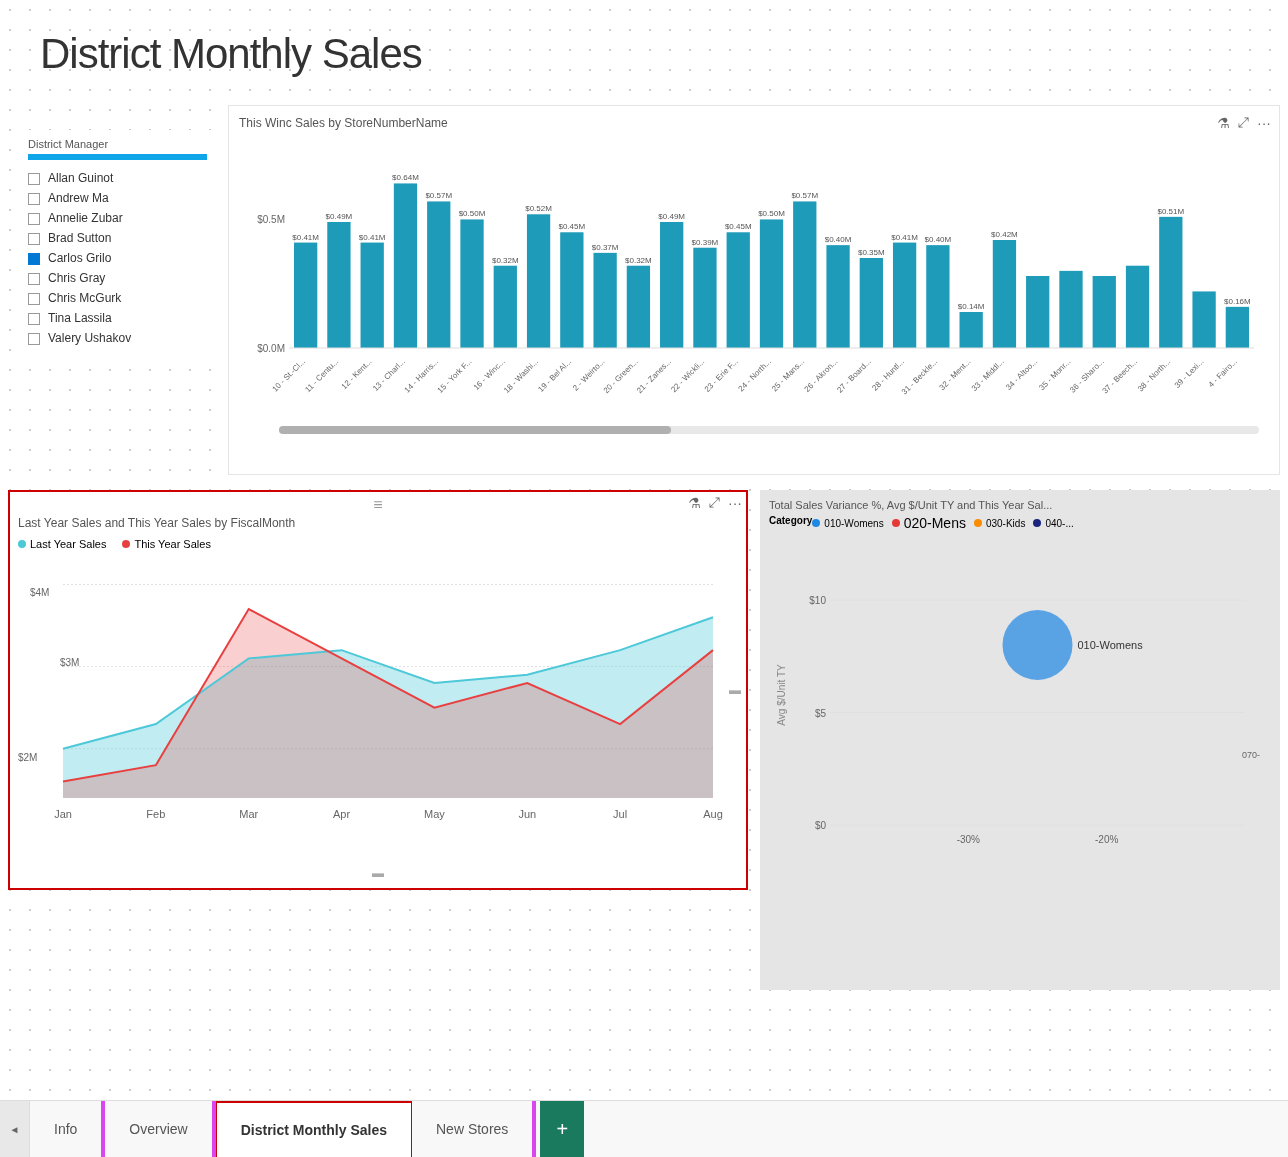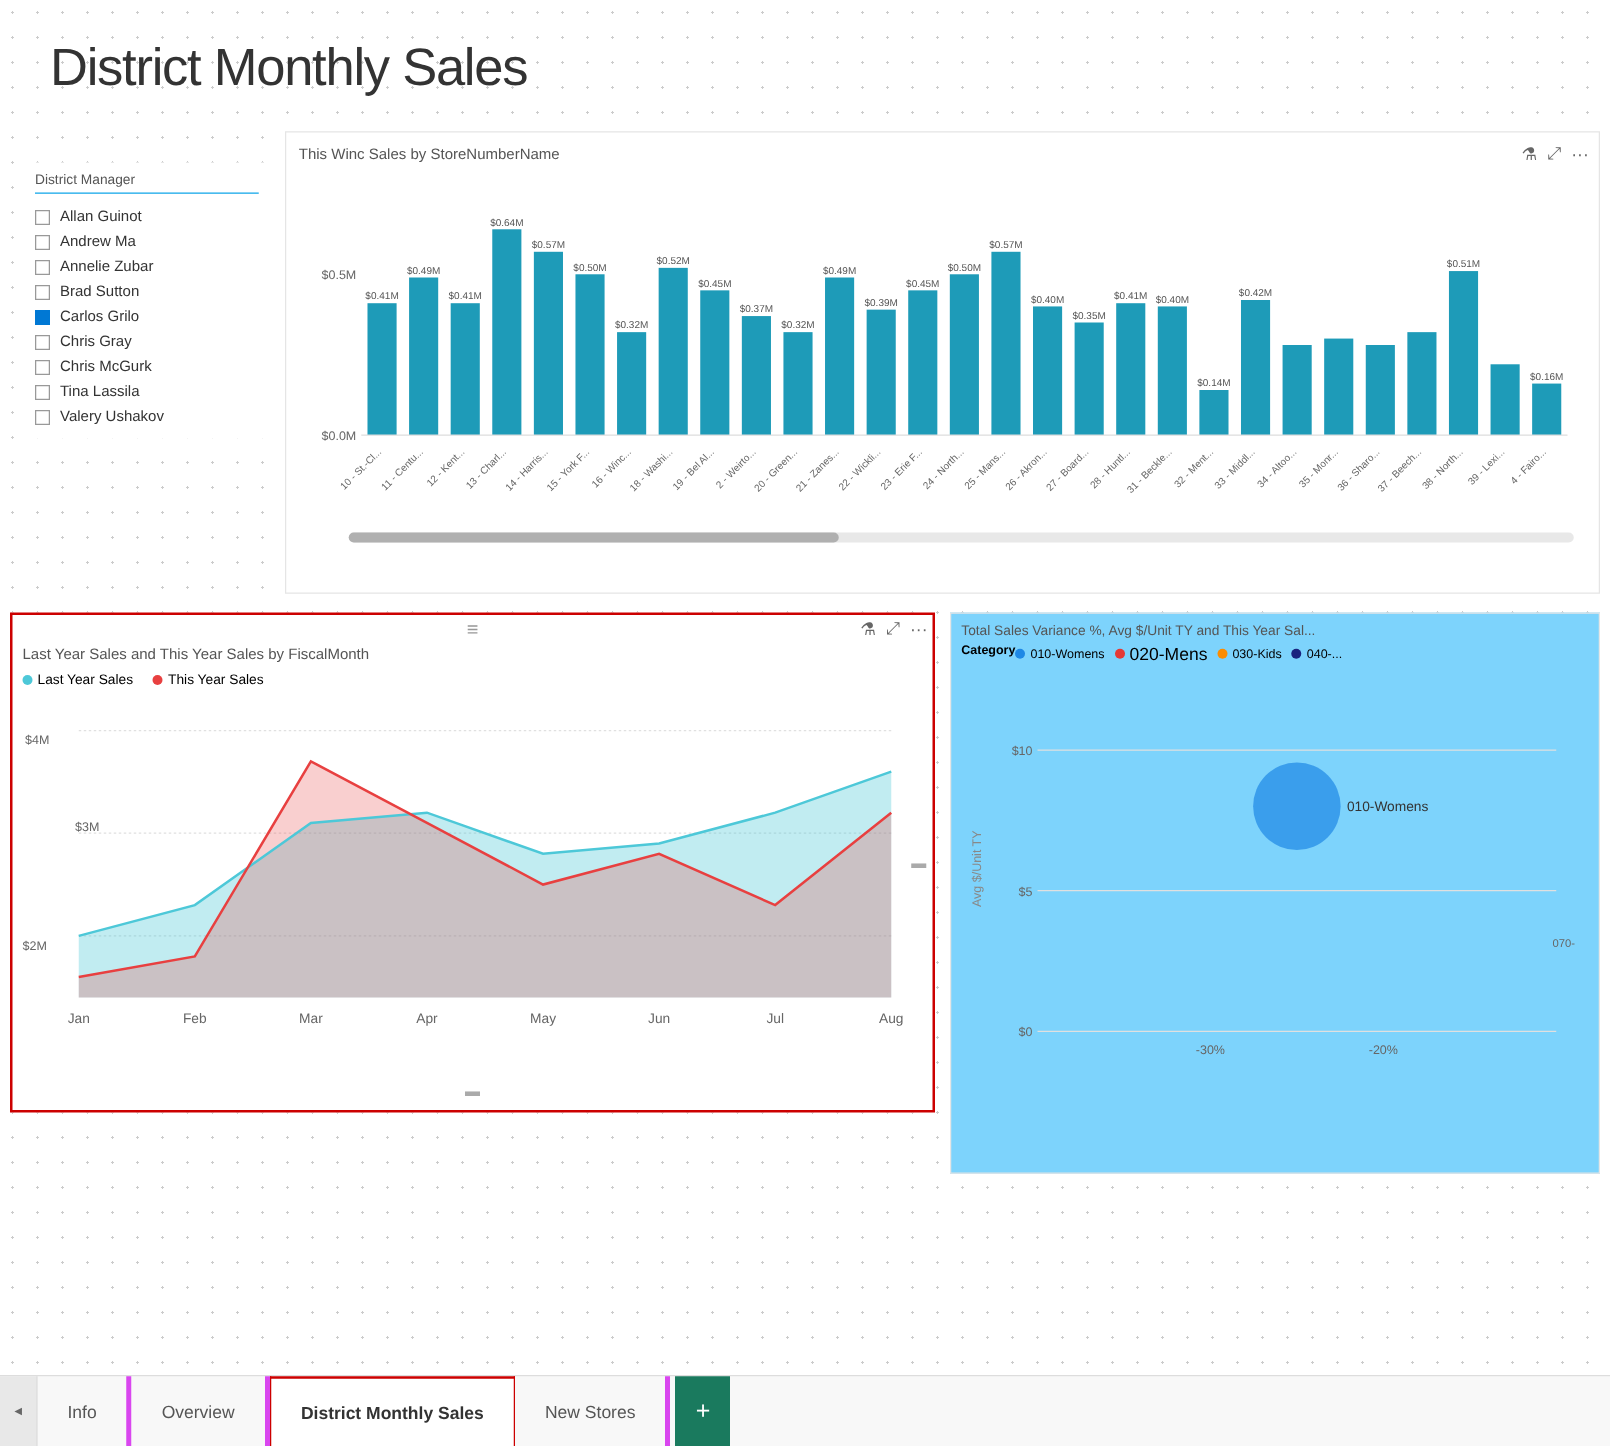--- a/index.html
+++ b/index.html
@@ -40,21 +40,21 @@
       left: 20px;
       width: 195px;
       background: white;
       padding: 8px;
     }
 
     .panel-title {
       font-size: 11px;
       color: #555;
       margin-bottom: 8px;
-      border-bottom: 1px solid #0ea5e9;
+      border-bottom: 6px solid #0ea5e9;
       padding-bottom: 4px;
     }
 
     .manager-item {
       display: flex;
       align-items: flex-end;
       padding: 3px 0;
       font-size: 12px;
       color: #333;
       cursor: pointer;
@@ -147,22 +147,22 @@
       height: 8px;
       border-radius: 50%;
     }
 
     
     .scatter-container {
       position: absolute;
       top: 490px;
       left: 760px;
       right: 8px;
-      height: 449px;
-      background: #7dd3fc;
+      height: 500px;
+      background: #e5e5e5;
       border: 1px solid #e5e5e5;
       padding: 8px;
       overflow: hidden;
     }
 
     .scatter-title {
       font-size: 11px;
       color: #555;
       margin-bottom: 4px;
     }
@@ -434,21 +434,21 @@
         <path d="M 10 223.57142857142856 L 102.85714285714286 207.14285714285714 L 195.71428571428572 51.071428571428584 L 288.57142857142856 100.35714285714286 L 381.42857142857144 149.64285714285714 L 474.28571428571433 125.00000000000001 L 567.1428571428571 166.0714285714286 L 660 92.14285714285714" fill="none" stroke="#e84040" stroke-width="2"></path>
         <text x="10" y="260" text-anchor="middle" font-size="11" fill="#666">Jan</text>
         <text x="102.85714285714286" y="260" text-anchor="middle" font-size="11" fill="#666">Feb</text>
         <text x="195.71428571428572" y="260" text-anchor="middle" font-size="11" fill="#666">Mar</text>
         <text x="288.57142857142856" y="260" text-anchor="middle" font-size="11" fill="#666">Apr</text>
         <text x="381.42857142857144" y="260" text-anchor="middle" font-size="11" fill="#666">May</text>
         <text x="474.28571428571433" y="260" text-anchor="middle" font-size="11" fill="#666">Jun</text>
         <text x="567.1428571428571" y="260" text-anchor="middle" font-size="11" fill="#666">Jul</text>
         <text x="660" y="260" text-anchor="middle" font-size="11" fill="#666">Aug</text>
       </svg>
-    <div style="position:absolute; left:10px; top:95px; font-size:10px; color:#666;">$4M</div>
+    <div style="position:absolute; left:20px; top:95px; font-size:10px; color:#666;">$4M</div>
     <div style="position:absolute; left:10px; top:165px; font-size:10px; color:#666;padding-left:40px;">$3M</div>
     <div style="position:absolute; left:8px; top:260px; font-size:10px; color:#666;text-align:right;">$2M</div>
     <div style="position:absolute; bottom:8px; left:50%; transform:translateX(-50%); font-size:12px; color:#aaa;">▬</div>
     <div style="position:absolute; right:4px; top:50%; transform:translateY(-50%); font-size:12px; color:#aaa; writing-mode:vertical-lr;">▬</div>
   </div>
 
   <div class="scatter-container">
     <div class="scatter-title">Total Sales Variance %, Avg $/Unit TY and This Year Sal...</div>
     <div class="scatter-legend">
       <span style="font-weight:bold; font-size:10px;">Category</span>

